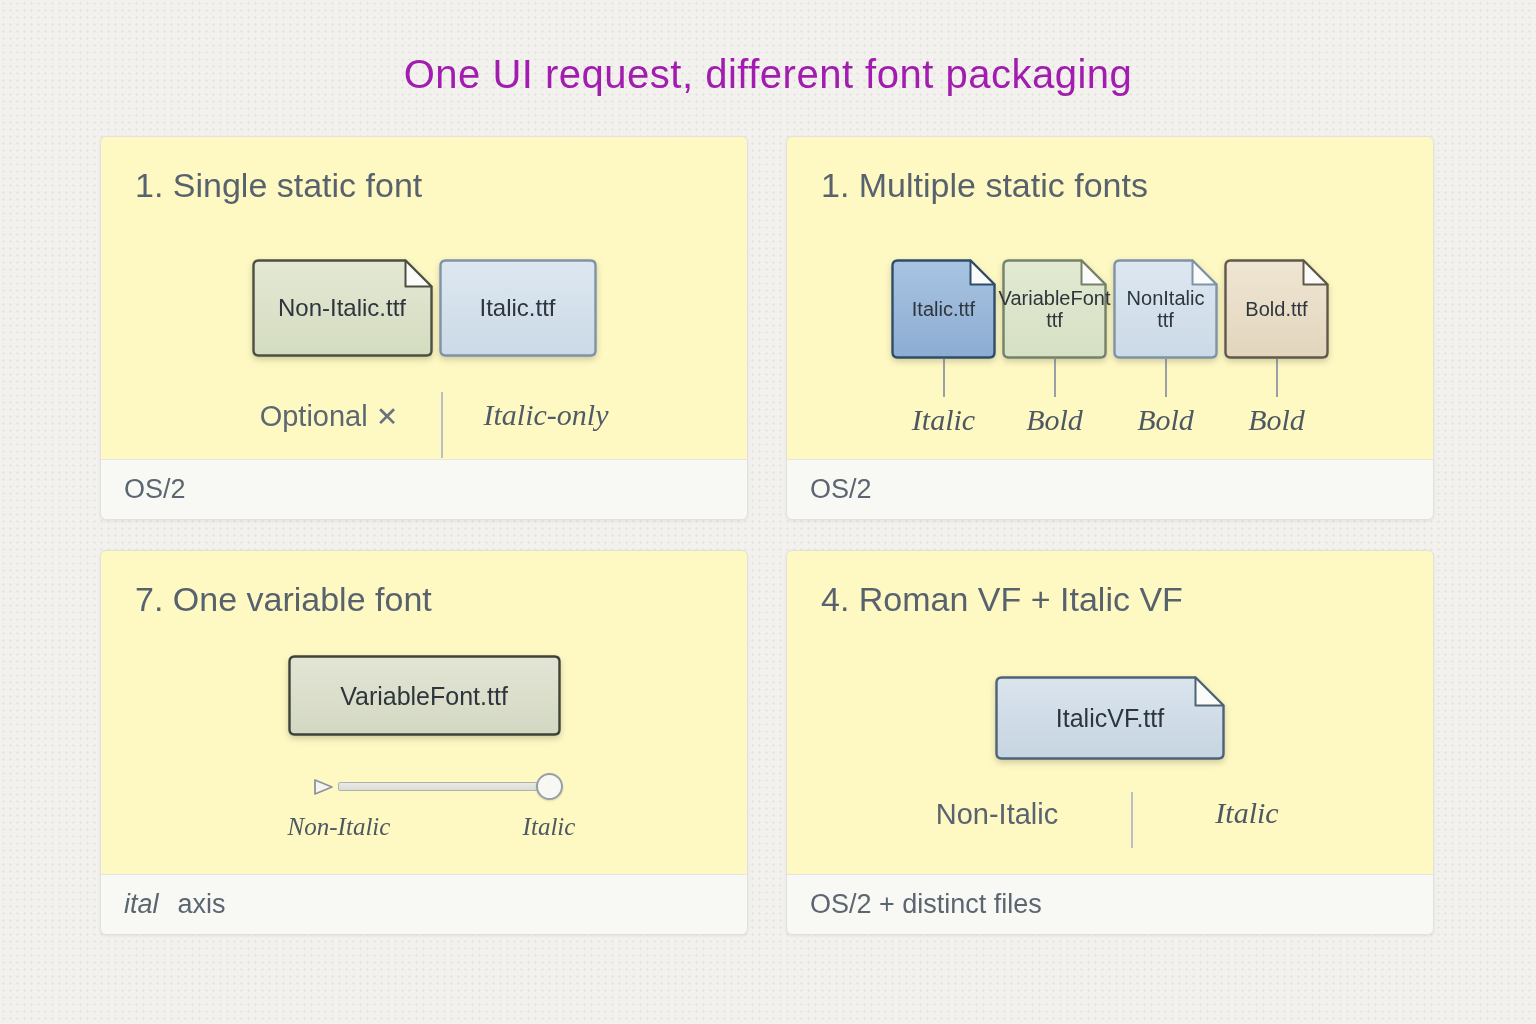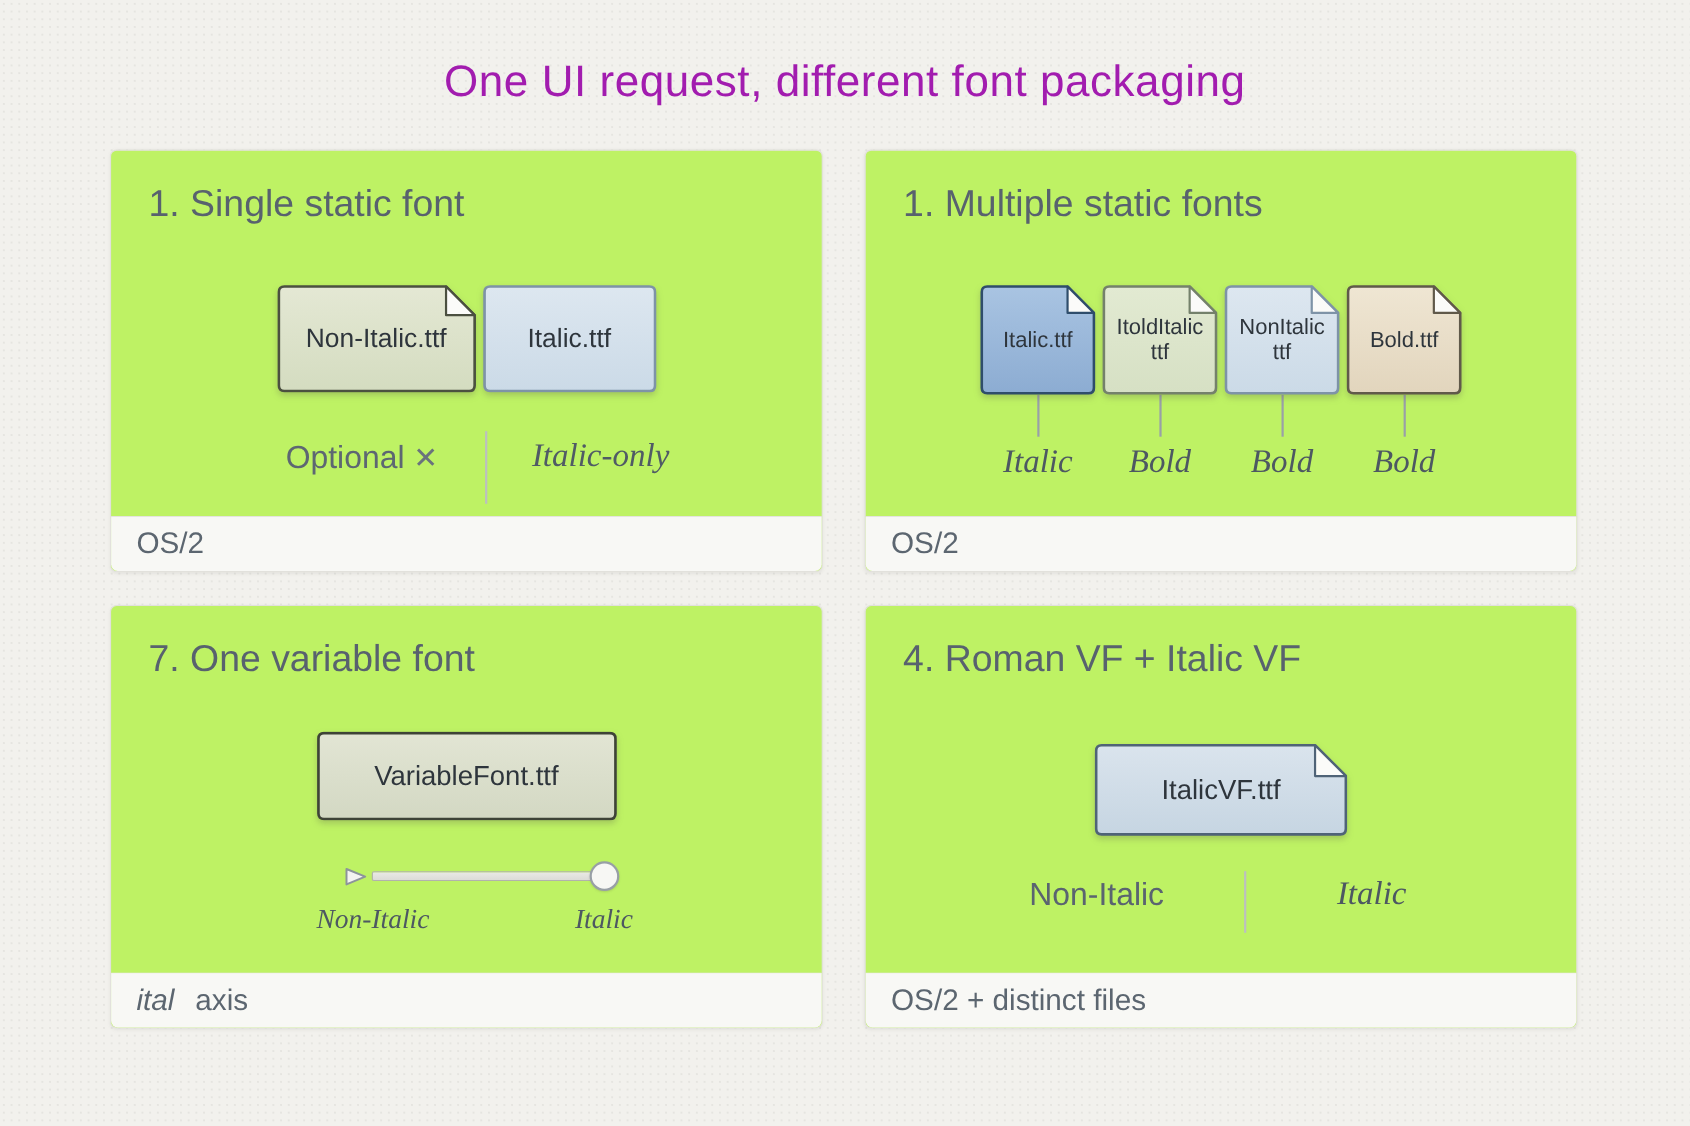--- a/index.html
+++ b/index.html
@@ -18,28 +18,28 @@
     text-align:center; font-size:40px; font-weight:400; color:#a21caf;
     letter-spacing:.5px;
   }
 
   .panels {
     position:absolute; left:100px; top:136px; width:1334px; height:799px;
     display:grid; grid-template-columns:648px 648px; grid-template-rows:384px 385px;
     column-gap:38px; row-gap:30px;
   }
   .panel {
-    background:#bef264; border:1px solid #e2e1dc; border-radius:6px;
+    background:#fef9c3; border:1px solid #e2e1dc; border-radius:6px;
     box-shadow:0 1px 3px rgba(110,110,100,.10);
     display:flex; flex-direction:column; position:relative;
   }
   .p-head { padding:27px 34px 0 34px; font-size:34px; color:#58626e; line-height:42px; }
   .p-body { flex:1; position:relative; }
   .p-foot {
-    height:50px; border-top:1px solid #e5e4df; background:#f8f8f5;
+    height:60px; border-top:1px solid #e5e4df; background:#f8f8f5;
     border-radius:0 0 6px 6px;
     display:flex; align-items:center; padding:0 23px; font-size:27px; color:#5c6670;
   }
 
   
   .file {
     position:relative; display:flex; align-items:center; justify-content:center;
     filter:drop-shadow(0 3px 3px rgba(85,85,72,.28));
   }
   .fsvg { position:absolute; inset:0; }
@@ -72,21 +72,21 @@
   .x-mark { font-size:27px; color:#6a737d; margin-left:8px; }
   .p1-divider { left:340px; top:0; height:66px; }
   .p1-italiconly { left:445px; top:6px; font-size:30px; color:#505b65; }
 
   .p4-zone { height:56px; margin-top:32px; }
   .p4-nonitalic { left:210px; top:6px; font-size:29px; color:#5a6470; }
   .p4-divider { left:344px; top:0; height:56px; }
   .p4-italic { left:460px; top:4px; font-size:30px; color:#4d5862; }
 
   
-  .p3-file { margin:45px auto 0 auto; }
+  .p3-file { margin:35px auto 0 auto; }
   .slider-zone { position:relative; height:86px; margin-top:37px; }
   .axis-arrow { position:absolute; left:211px; top:5px; }
   .slider-track {
     position:absolute; left:237px; top:9px; width:210px; height:9px;
     background:linear-gradient(#e9e9e5,#dcdcd7); border:1px solid #b2b2ad; border-radius:2px;
   }
   .slider-knob {
     position:absolute; left:435px; top:0; width:27px; height:27px; border-radius:50%;
     background:#f7f7f4; border:2px solid #989fa6; box-shadow:0 1px 2px rgba(90,90,80,.2);
   }
@@ -172,21 +172,21 @@
                 <svg class="fsvg" width="105" height="100" viewBox="0 0 105 100">
                   <defs>
                     <linearGradient id="fg3" x1="0" y1="0" x2="0" y2="1">
                       <stop offset="0" stop-color="#e2ead2"></stop>
                       <stop offset="1" stop-color="#d6e0c4"></stop>
                     </linearGradient>
                   </defs>
                   <path d="M 6.5 1.5 L 79.5 1.5 L 103.5 25.5 L 103.5 93.5 Q 103.5 98.5 98.5 98.5 L 6.5 98.5 Q 1.5 98.5 1.5 93.5 L 1.5 6.5 Q 1.5 1.5 6.5 1.5 Z" fill="url(#fg3)" stroke="#74816b" stroke-width="2.4" stroke-linejoin="round"></path>
                   <path d="M 79.5 1.5 L 103.5 25.5 L 79.5 25.5 Z" fill="#fbfbf9" stroke="#74816b" stroke-width="2" stroke-linejoin="round"></path>
                 </svg>
-              <span class="flabel">ItoldItalic ttf</span>
+              <span class="flabel">VariableFont ttf</span>
             </div>
             <div class="connector"></div>
             <div class="tag-label">Bold</div>
           </div>
           <div class="p2-col">
             <div class="file f-p2">
                 <svg class="fsvg" width="105" height="100" viewBox="0 0 105 100">
                   <defs>
                     <linearGradient id="fg4" x1="0" y1="0" x2="0" y2="1">
                       <stop offset="0" stop-color="#dde7f0"></stop>

